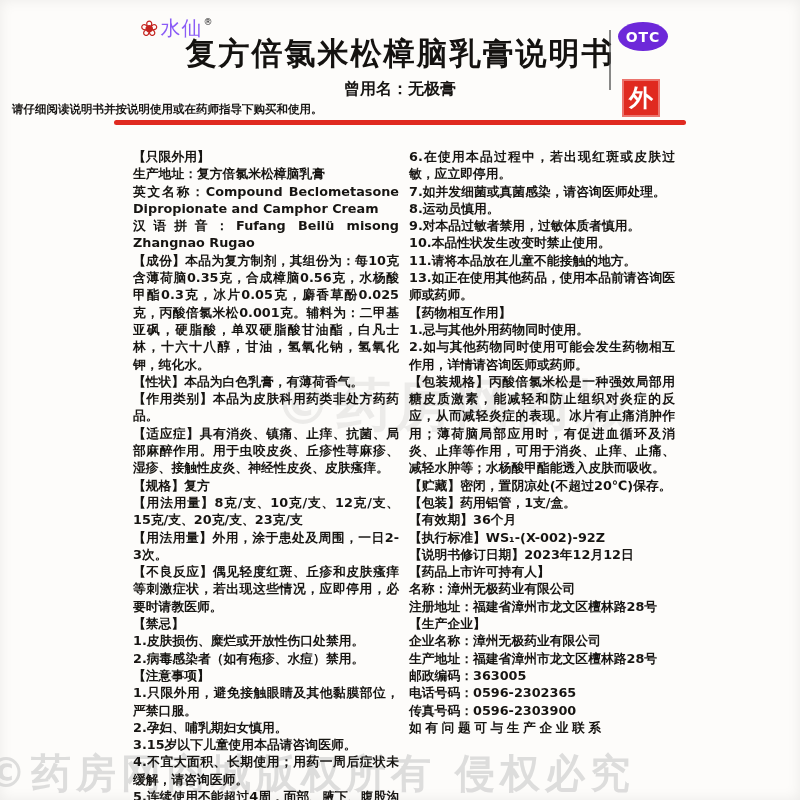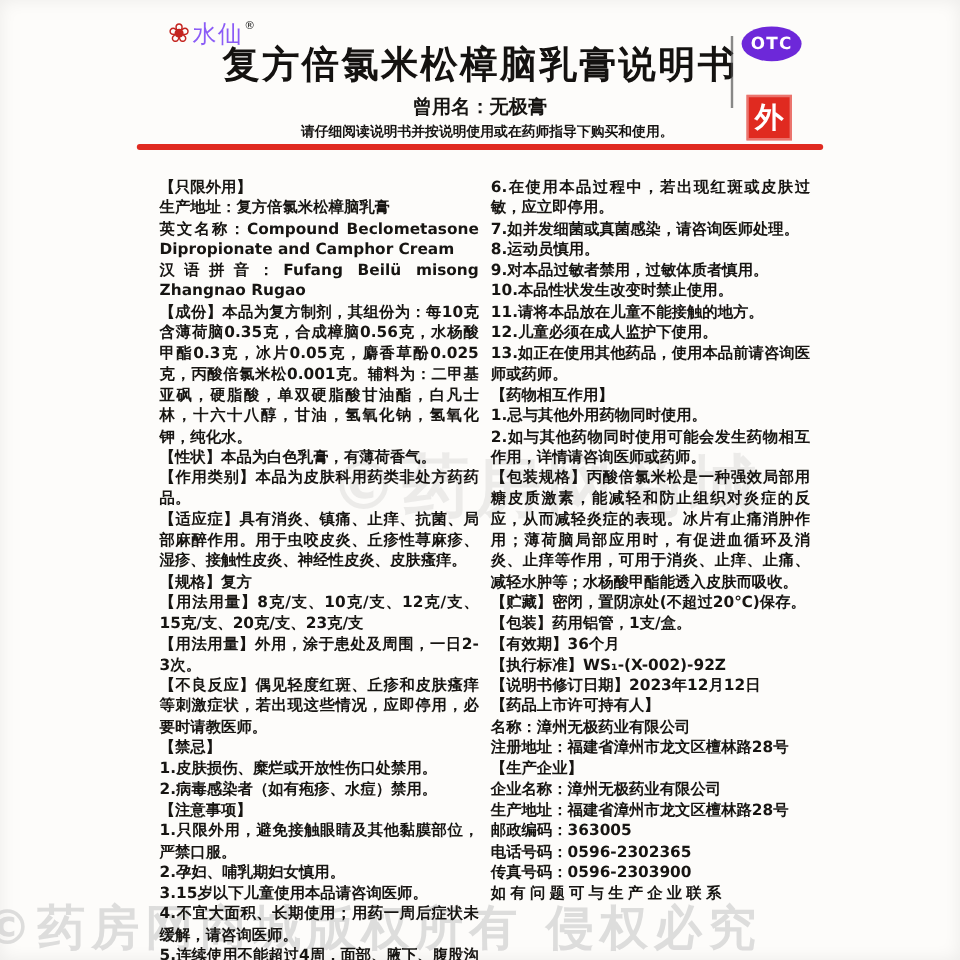--- a/index.html
+++ b/index.html
@@ -8,21 +8,21 @@
     box-shadow:inset 0 0 14px rgba(0,0,0,0.07);color:#161412;}
   
   .brand{position:absolute;left:140px;top:18px;display:flex;align-items:flex-start;line-height:1;}
   .brand .flower{color:#c4241f;font-size:22px;margin-right:2px;}
   .brand .brand-name{font-size:20px;font-weight:normal;letter-spacing:1px;color:#8b5cf6;}
   .brand .reg{font-size:9px;margin-left:1px;color:#1a1a1a;}
   .page-title{position:absolute;left:0;right:0;top:33px;margin:0;text-align:center;
     font-size:31px;font-weight:bold;letter-spacing:2px;color:#141210;}
   .former{position:absolute;left:0;right:0;top:79px;text-align:center;
     font-size:16px;font-weight:bold;}
-  .notice{position:absolute;left:0;right:0;top:102px;text-align:center;
+  .notice{position:absolute;left:0;right:0;top:102px;
     font-size:11.5px;font-weight:bold;padding-left:12px;}
   .redline{position:absolute;left:114px;top:120px;width:572px;height:5px;
     background:#e02a20;border-radius:3px;}
   .badges{position:absolute;left:614px;top:22px;width:56px;}
   .badge-otc{width:50px;height:29px;background:#6d28d9;border-radius:50%;
     color:#fff;font-size:14px;font-weight:bold;display:flex;align-items:center;
     justify-content:center;letter-spacing:1px;margin-left:4px;}
   .badge-ext{width:38px;height:38px;background:#e02a20;margin:28px 0 0 8px;
     color:#fff;font-size:24px;font-weight:bold;display:flex;align-items:center;
     justify-content:center;box-shadow:inset 0 0 0 2px rgba(255,255,255,0.35);}
@@ -90,21 +90,20 @@
         <div class="block"><span>4.不宜大面积、长期使用；用药一周后症状未缓解，请咨询医师。</span></div>
         <div class="block"><span>5.连续使用不能超过4周，面部、腋下、腹股沟及外阴等皮肤细薄处连续使用不能超过2周。</span></div>
       </div>
     <div class="col" id="col-right">
         <div class="block"><span>6.在使用本品过程中，若出现红斑或皮肤过敏，应立即停用。</span></div>
         <div class="block"><span>7.如并发细菌或真菌感染，请咨询医师处理。</span></div>
         <div class="block"><span>8.运动员慎用。</span></div>
         <div class="block"><span>9.对本品过敏者禁用，过敏体质者慎用。</span></div>
         <div class="block"><span>10.本品性状发生改变时禁止使用。</span></div>
         <div class="block"><span>11.请将本品放在儿童不能接触的地方。</span></div>
-        <div class="block"><span>12.儿童必须在成人监护下使用。</span></div>
         <div class="block"><span>13.如正在使用其他药品，使用本品前请咨询医师或药师。</span></div>
         <div class="block"><span class="tag">【药物相互作用】</span></div>
         <div class="block"><span>1.忌与其他外用药物同时使用。</span></div>
         <div class="block"><span>2.如与其他药物同时使用可能会发生药物相互作用，详情请咨询医师或药师。</span></div>
         <div class="block"><span class="tag">【包装规格】</span><span>丙酸倍氯米松是一种强效局部用糖皮质激素，能减轻和防止组织对炎症的反应，从而减轻炎症的表现。冰片有止痛消肿作用；薄荷脑局部应用时，有促进血循环及消炎、止痒等作用，可用于消炎、止痒、止痛、减轻水肿等；水杨酸甲酯能透入皮肤而吸收。</span></div>
         <div class="block"><span class="tag">【贮藏】</span><span>密闭，置阴凉处(不超过20℃)保存。</span></div>
         <div class="block"><span class="tag">【包装】</span><span>药用铝管，1支/盒。</span></div>
         <div class="block"><span class="tag">【有效期】</span><span>36个月</span></div>
         <div class="block"><span class="tag">【执行标准】</span><span>WS₁-(X-002)-92Z</span></div>
         <div class="block"><span class="tag">【说明书修订日期】</span><span>2023年12月12日</span></div>

